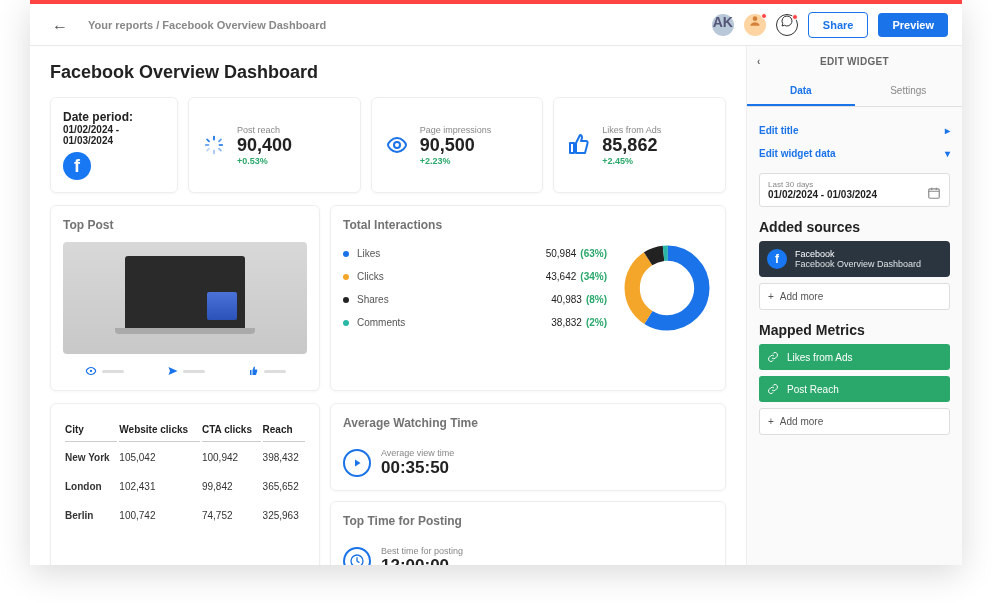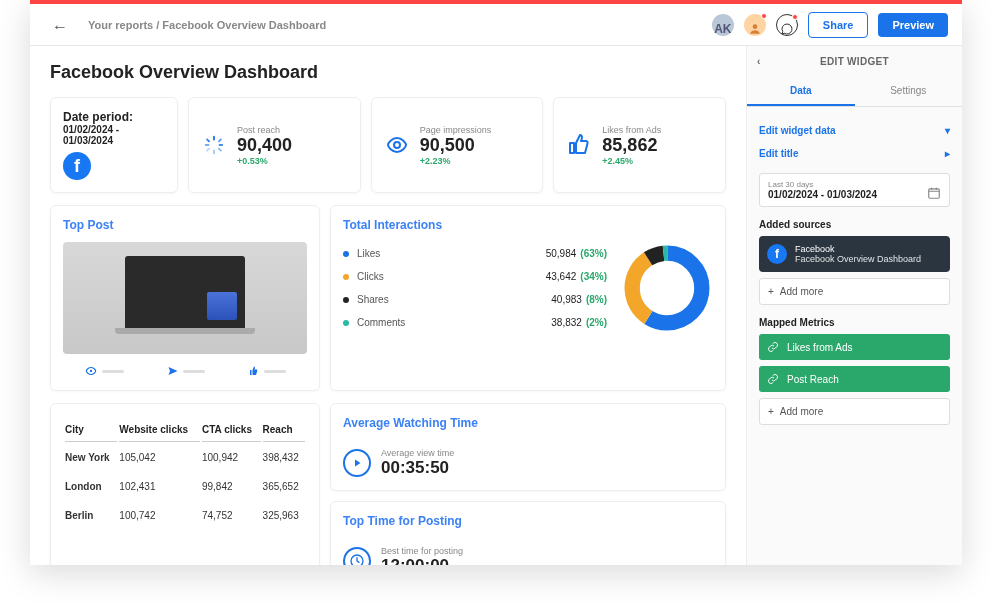--- a/index.html
+++ b/index.html
@@ -3,21 +3,21 @@
 <meta charset="utf-8">
 <style>
 * { margin: 0; padding: 0; box-sizing: border-box; font-family: -apple-system, BlinkMacSystemFont, 'Segoe UI', Arial, sans-serif; }
 body { background: #fff; width: 992px; height: 603px; overflow: hidden; position: relative; }
 .app-shell { width: 932px; height: 565px; margin: 0 auto; background: #fff; box-shadow: 0 8px 32px rgba(0,0,0,0.15); position: relative; }
 .red-bar { height: 4px; background: #ff4444; }
 .topbar { height: 42px; border-bottom: 1px solid #e8e8e8; display: flex; align-items: center; padding: 0 14px; gap: 12px; }
 .back-btn { font-size: 16px; color: #555; cursor: pointer; padding: 4px 8px; }
 .breadcrumb { font-size: 11px; color: #888; font-weight: 600; flex: 1; }
 .topbar-right { display: flex; align-items: center; gap: 10px; }
-.avatar { width: 22px; height: 22px; border-radius: 50%; display: flex; align-items: flex-end; justify-content: center; font-size: 12px; font-weight: 600; color: #fff; position: relative; }
+.avatar { width: 22px; height: 22px; border-radius: 50%; display: flex; align-items: flex-start; justify-content: center; font-size: 14px; font-weight: 600; color: #fff; position: relative; }
 .avatar.ak { background: #b8c8d8; color: #557; }
 .avatar.user2 { background: #ffd4a3; }
 .avatar.chat { background: #fff; border: 1.5px solid #333; }
 .dot-badge { position: absolute; top: -1px; right: -1px; width: 6px; height: 6px; background: #ff4444; border-radius: 50%; border: 1px solid #fff; }
 .btn { padding: 6px 14px; border-radius: 4px; font-size: 11px; font-weight: 600; cursor: pointer; border: none; }
 .btn-share { background: #fff; border: 1px solid #1a73e8; color: #1a73e8; }
 .btn-preview { background: #1a73e8; color: #fff; }
 
 .main-area { display: flex; height: calc(100% - 46px); }
 .dashboard { flex: 1; padding: 16px 20px; overflow-y: auto; }
@@ -31,21 +31,21 @@
 .date-val { font-size: 10px; font-weight: 700; color: #222; margin-bottom: 6px; }
 .fb-logo { width: 28px; height: 28px; border-radius: 50%; background: #1877f2; display: flex; align-items: center; justify-content: center; color: #fff; font-weight: 700; font-size: 18px; }
 .metric-icon { width: 26px; height: 26px; display: flex; align-items: center; justify-content: center; }
 .metric-info { display: flex; flex-direction: column; }
 .metric-label { font-size: 9px; color: #888; }
 .metric-value { font-size: 18px; font-weight: 700; color: #222; }
 .metric-change { font-size: 9px; color: #2aa86b; font-weight: 600; }
 
 .mid-row { display: flex; gap: 10px; margin-bottom: 12px; }
 .top-post-card { width: 270px; }
-.card-title { font-size: 12px; font-weight: 700; color: #3b82f6; margin-bottom: 10px; }
+.card-title { font-size: 12px; font-weight: 700; color: #737373; margin-bottom: 10px; }
 .post-thumb { width: 100%; height: 112px; background: linear-gradient(180deg, #d8d8d8 0%, #c8c8c8 100%); border-radius: 4px; position: relative; display: flex; align-items: center; justify-content: center; overflow: hidden; }
 .laptop { width: 140px; height: 85px; position: relative; }
 .laptop-screen { width: 120px; height: 72px; background: #2a2a2a; border-radius: 3px 3px 0 0; margin: 0 auto; position: relative; overflow: hidden; }
 .laptop-screen::after { content: ''; position: absolute; bottom: 8px; right: 8px; width: 30px; height: 28px; background: linear-gradient(180deg,#4a72d8,#2a52b8); border-radius: 2px; }
 .laptop-base { width: 140px; height: 6px; background: #aaa; border-radius: 0 0 4px 4px; }
 .post-stats { display: flex; justify-content: space-around; margin-top: 10px; align-items: center; }
 .stat-item { display: flex; align-items: center; gap: 4px; color: #1a73e8; }
 .stat-bar { width: 22px; height: 3px; background: #ddd; border-radius: 2px; }
 
 .interactions-card { flex: 1; }
@@ -77,21 +77,21 @@
 .ep-header { display: flex; align-items: center; justify-content: center; padding: 10px; position: relative; font-size: 10px; font-weight: 600; color: #666; letter-spacing: 0.3px; }
 .ep-back { position: absolute; left: 10px; cursor: pointer; color: #666; }
 .ep-tabs { display: flex; border-bottom: 1px solid #e0e0e0; }
 .ep-tab { flex: 1; text-align: center; padding: 8px 0; font-size: 10px; color: #888; cursor: pointer; }
 .ep-tab.active { color: #1a73e8; border-bottom: 2px solid #1a73e8; font-weight: 600; }
 .ep-content { padding: 12px; }
 .ep-link { color: #1a73e8; font-weight: 600; font-size: 10px; display: flex; justify-content: space-between; align-items: center; padding: 6px 0; cursor: pointer; }
 .ep-date-box { border: 1px solid #ddd; border-radius: 3px; padding: 6px 8px; margin-top: 8px; display: flex; justify-content: space-between; align-items: flex-end; background: #fff; }
 .ep-date-lbl { font-size: 8px; color: #888; }
 .ep-date-val { font-size: 10px; font-weight: 600; color: #222; }
-.ep-section-title { font-size: 10px; font-weight: 700; color: #222; margin: 12px 0 6px 0; }
+.ep-section-title { font-size: 14px; font-weight: 700; color: #222; margin: 12px 0 6px 0; }
 .ep-source-card { background: #2a3540; color: #fff; border-radius: 4px; padding: 8px; display: flex; align-items: center; gap: 8px; }
 .ep-src-icon { width: 20px; height: 20px; border-radius: 50%; background: #1877f2; display: flex; align-items: center; justify-content: center; font-weight: 700; font-size: 12px; }
 .ep-src-title { font-size: 9px; font-weight: 400; }
 .ep-src-sub { font-size: 9px; opacity: 0.85; }
 .ep-add { border: 1px solid #ddd; border-radius: 3px; padding: 7px 8px; background: #fff; display: flex; align-items: center; gap: 6px; color: #555; font-size: 10px; margin-top: 6px; cursor: pointer; }
 .ep-metric-pill { background: #2aa86b; color: #fff; border-radius: 3px; padding: 7px 8px; display: flex; align-items: center; gap: 8px; font-size: 10px; margin-bottom: 6px; }
 .link-ic { width: 12px; height: 12px; }
 </style>
 </head>
 <body>
@@ -328,26 +328,26 @@
       <div class="ep-header">
         <span class="ep-back">‹</span>
         <span>EDIT WIDGET</span>
       </div>
       <div class="ep-tabs">
         <div class="ep-tab active">Data</div>
         <div class="ep-tab">Settings</div>
       </div>
       <div class="ep-content">
         <div class="ep-link">
+            <span>Edit title</span>
+            <span>▸</span>
+          </div>
+        <div class="ep-link">
             <span>Edit widget data</span>
             <span>▾</span>
-          </div>
-        <div class="ep-link">
-            <span>Edit title</span>
-            <span>▸</span>
           </div>
 
         <div class="ep-date-box">
           <div>
             <div class="ep-date-lbl">Last 30 days</div>
             <div class="ep-date-val">01/02/2024 - 01/03/2024</div>
           </div>
           <svg width="14" height="14" viewBox="0 0 24 24">
               <rect x="3" y="5" width="18" height="16" rx="2" fill="none" stroke="#888" stroke-width="2"></rect>
               <path d="M3 9h18M8 3v4M16 3v4" stroke="#888" stroke-width="2"></path>

